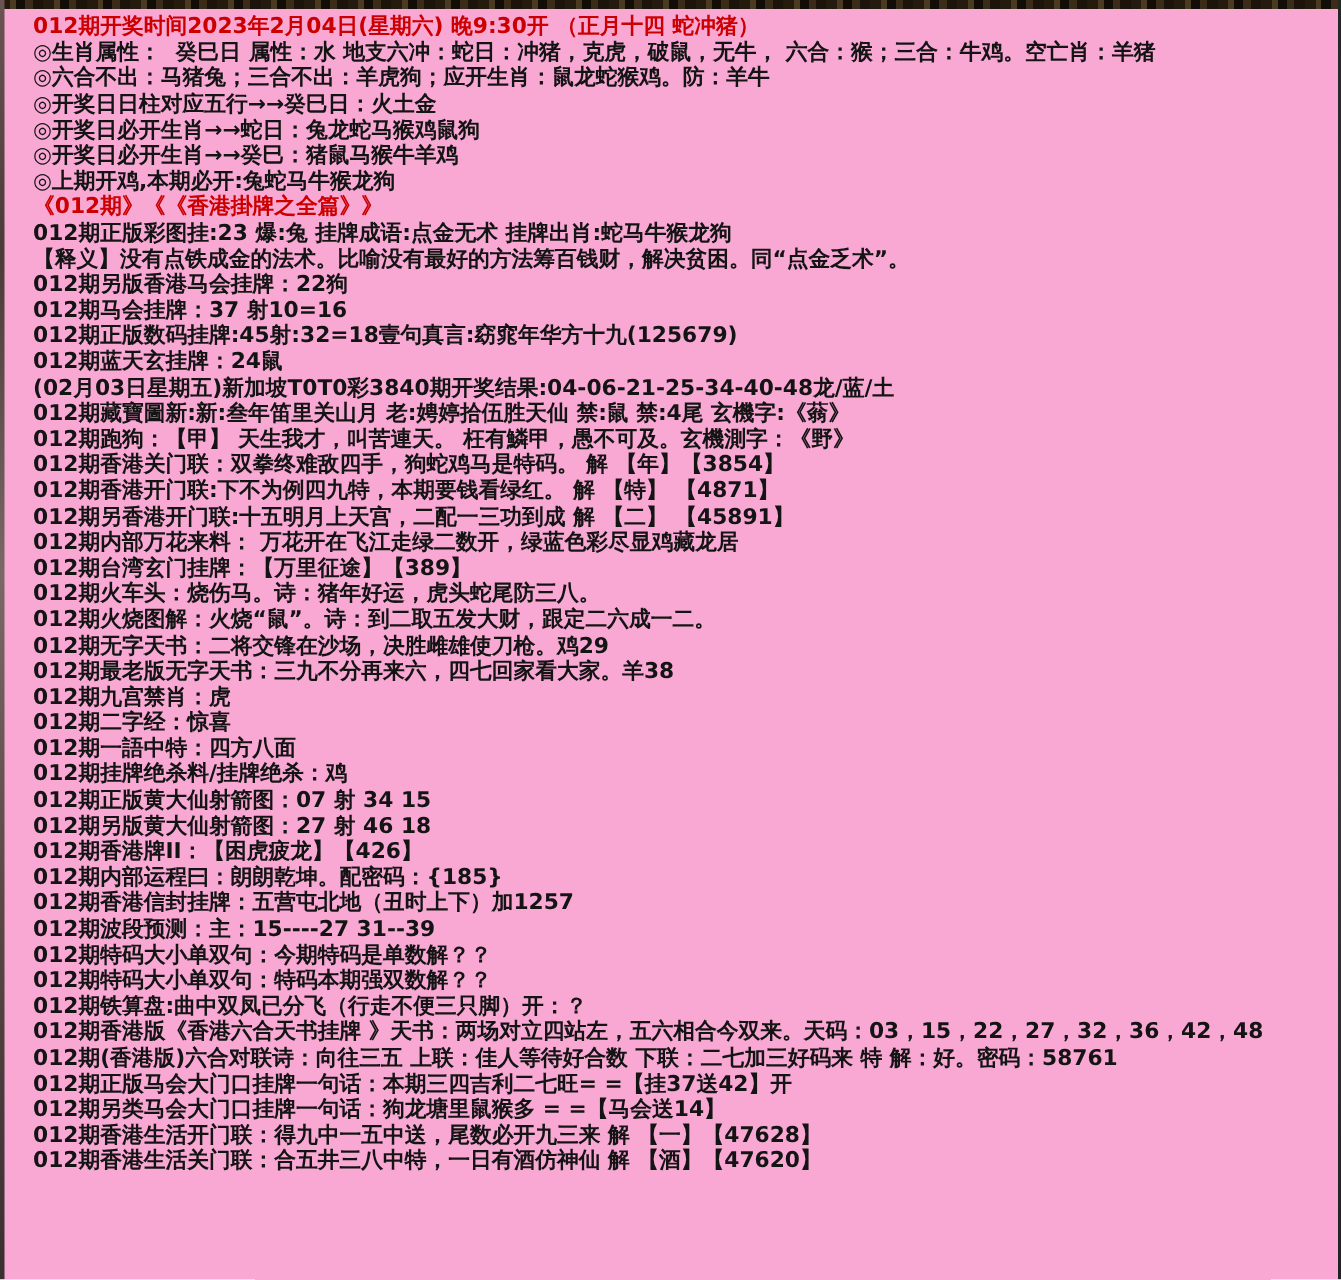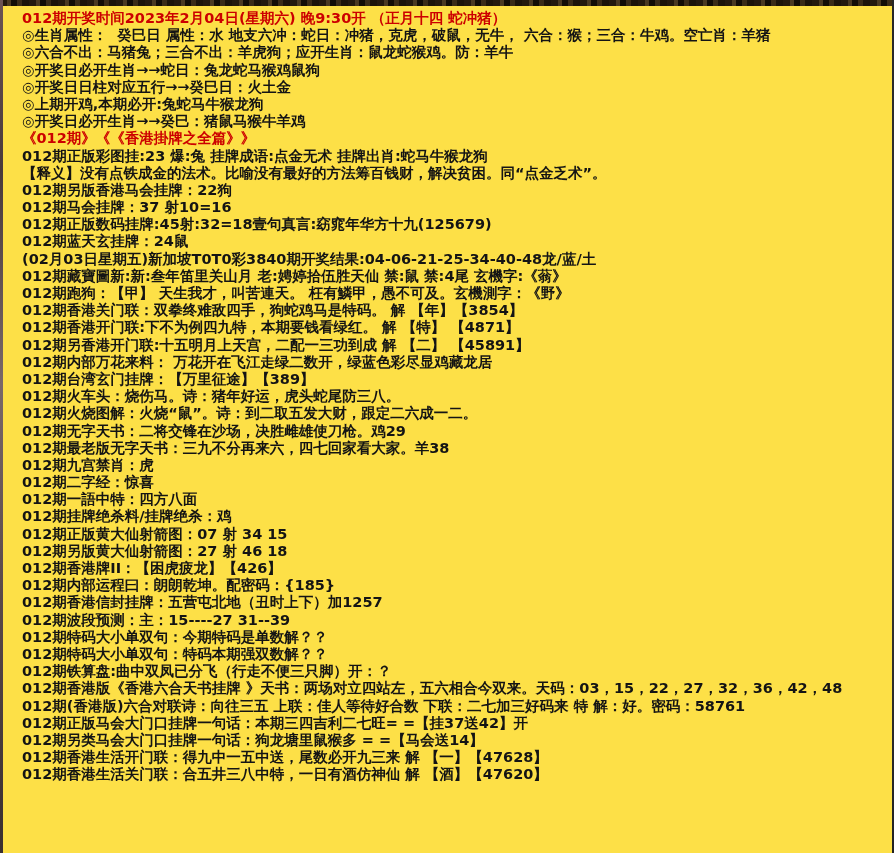--- a/index.html
+++ b/index.html
@@ -5,21 +5,21 @@
   html, body {
     margin: 0;
     padding: 0;
     background: #ffffff;
     font-family: "DejaVu Sans", "Liberation Sans", sans-serif;
   }
   .page {
     position: relative;
     width: 894px;
     height: 853px;
-    background: #fde047;
+    background: #f9a8d4;
     overflow: hidden;
     box-sizing: border-box;
   }
   .top-border {
     position: absolute;
     top: 0; left: 0; right: 0;
     height: 6px;
     background: repeating-linear-gradient(90deg,
       #241a0e 0px, #241a0e 7px,
       #4a3a22 7px, #4a3a22 11px,
@@ -61,24 +61,24 @@
 <body>
 
 <div class="page">
   <div class="top-border"></div>
   <div class="left-border"></div>
   <div class="right-border"></div>
   <div class="content">
       <div class="line red">012期开奖时间2023年2月04日(星期六) 晚9:30开 （正月十四 蛇冲猪）</div>
       <div class="line">◎生肖属性：  癸巳日 属性：水 地支六冲：蛇日：冲猪，克虎，破鼠，无牛， 六合：猴；三合：牛鸡。空亡肖：羊猪</div>
       <div class="line">◎六合不出：马猪兔；三合不出：羊虎狗；应开生肖：鼠龙蛇猴鸡。防：羊牛</div>
+      <div class="line">◎开奖日日柱对应五行→→癸巳日：火土金</div>
       <div class="line">◎开奖日必开生肖→→蛇日：兔龙蛇马猴鸡鼠狗</div>
-      <div class="line">◎开奖日日柱对应五行→→癸巳日：火土金</div>
+      <div class="line">◎开奖日必开生肖→→癸巳：猪鼠马猴牛羊鸡</div>
       <div class="line">◎上期开鸡,本期必开:兔蛇马牛猴龙狗</div>
-      <div class="line">◎开奖日必开生肖→→癸巳：猪鼠马猴牛羊鸡</div>
       <div class="line red">《012期》《《香港掛牌之全篇》》</div>
       <div class="line">012期正版彩图挂:23 爆:兔 挂牌成语:点金无术 挂牌出肖:蛇马牛猴龙狗</div>
       <div class="line">【释义】没有点铁成金的法术。比喻没有最好的方法筹百钱财，解决贫困。同“点金乏术”。</div>
       <div class="line">012期另版香港马会挂牌：22狗</div>
       <div class="line">012期马会挂牌：37 射10=16</div>
       <div class="line">012期正版数码挂牌:45射:32=18壹句真言:窈窕年华方十九(125679)</div>
       <div class="line">012期蓝天玄挂牌：24鼠</div>
       <div class="line">(02月03日星期五)新加坡T0T0彩3840期开奖结果:04-06-21-25-34-40-48龙/蓝/土</div>
       <div class="line">012期藏寶圖新:新:叁年笛里关山月 老:娉婷拾伍胜天仙 禁:鼠 禁:4尾 玄機字:《蓊》</div>
       <div class="line">012期跑狗：【甲】 天生我才，叫苦連天。 枉有鱗甲，愚不可及。玄機測字：《野》</div>

